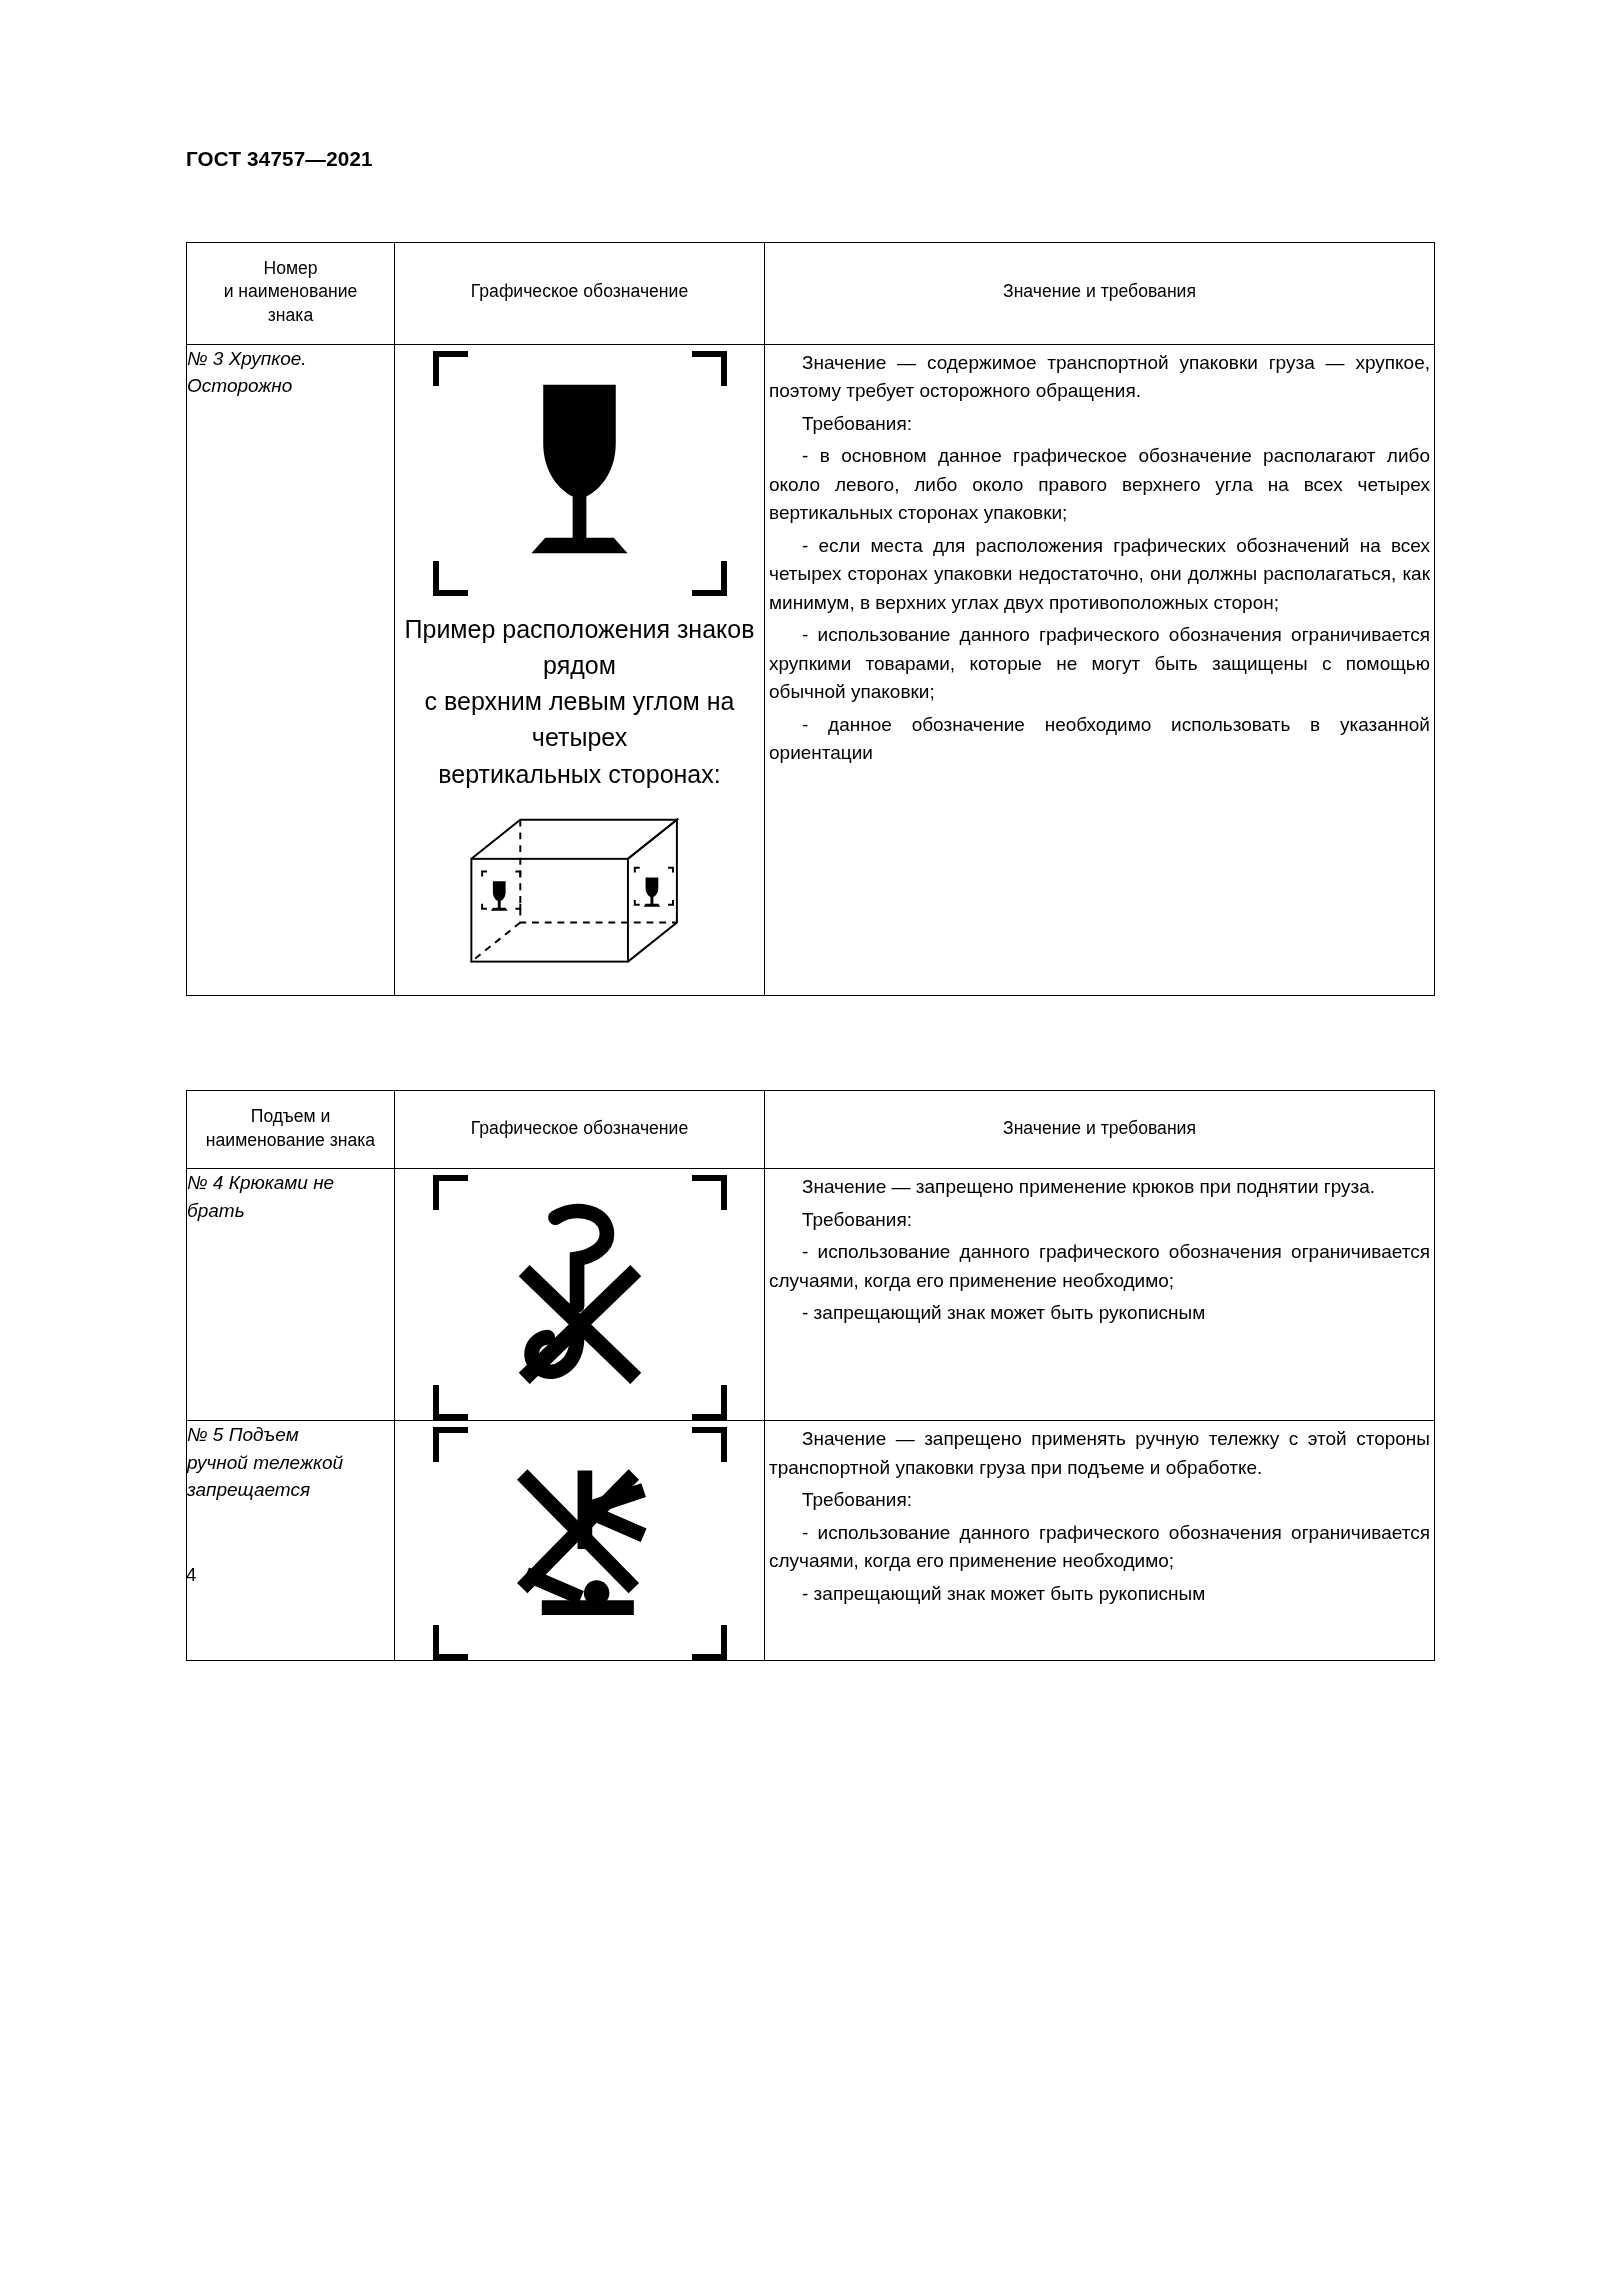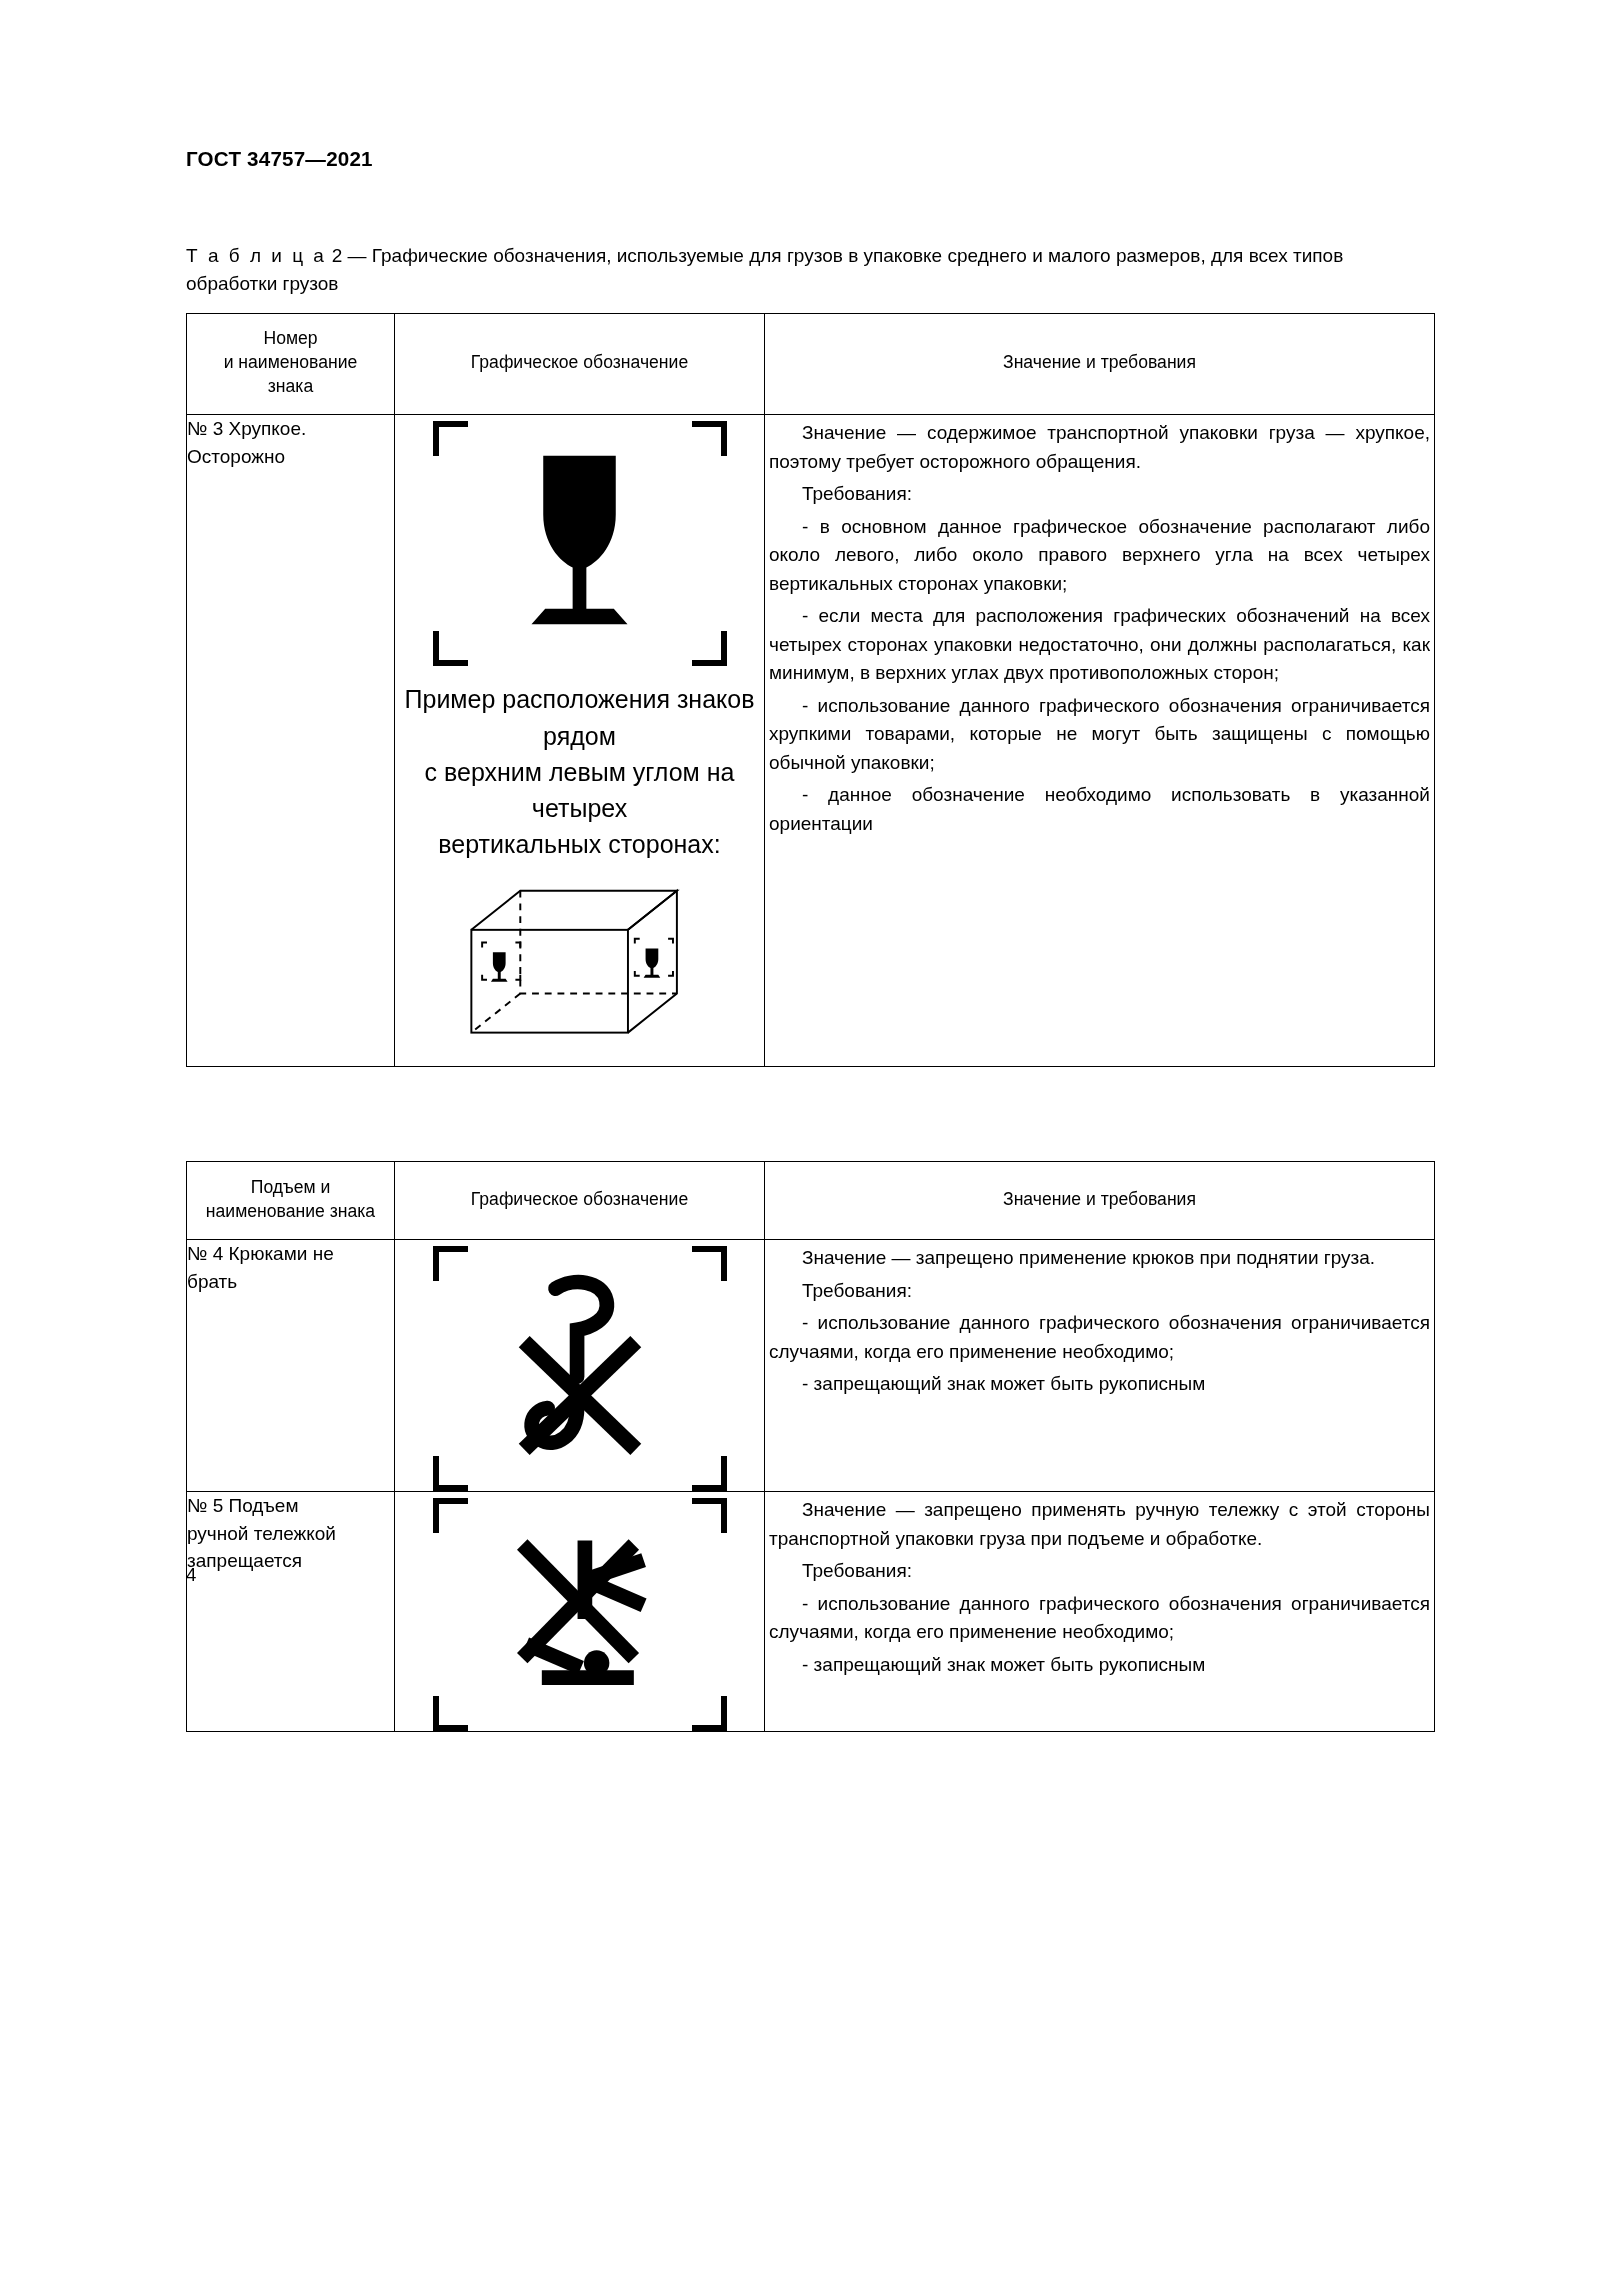--- a/index.html
+++ b/index.html
@@ -56,20 +56,21 @@
     margin-left: 24px;
   }
   .col-num { width: 208px; }
   .col-sign { width: 370px; }
   .col-mean { width: 670px; }
 
   td.cell-num {
     font-size: 19px;
     line-height: 1.45;
     padding: 17.6px 11.8px 11.8px 15.7px;
+    font-style: italic;
   }
   td.cell-sign {
     text-align: center;
     padding: 13.7px 9.8px 17.6px 9.8px;
   }
   td.cell-mean {
     font-size: 19px;
     line-height: 1.5;
     padding: 15.7px 17.6px 15.7px 17.6px;
     text-align: justify;
@@ -127,25 +128,20 @@
     height: 94px;
   }
 </style>
 </head>
 <body>
 
 <div class="page">
 
   <div class="header">ГОСТ 34757—2021</div>
 
-  <div class="table-caption">
-    <span class="cap-label">Т а б л и ц а</span>
-    <span>2</span>
-    <span>— Графические обозначения, используемые для грузов в упаковке среднего и малого размеров, для всех типов обработки грузов</span>
-  </div>
 
   <table class="gost">
     <colgroup>
       <col class="col-num">
         <col class="col-sign">
         <col class="col-mean">
     </colgroup>
     <thead>
       <tr>
         <td>

